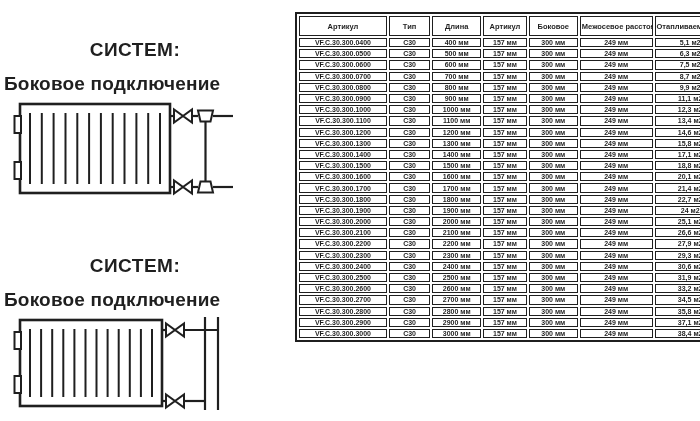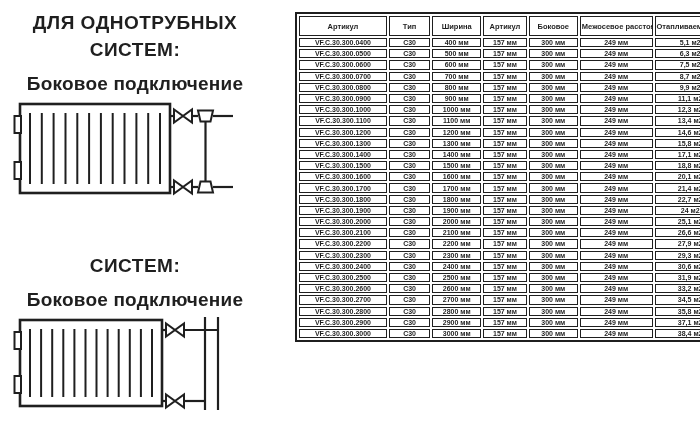--- a/index.html
+++ b/index.html
@@ -16,21 +16,21 @@
   }
 
   
   .left-panel{position:absolute;left:4px;top:0;width:262px;height:421px;}
   .section{position:absolute;left:0;width:100%;}
   .section-title{
     text-align:center;font-weight:800;font-size:19px;line-height:1.42;
     letter-spacing:.5px;color:var(--ink);
   }
   .section-subtitle{
-    text-align:center;font-weight:800;font-size:19px;letter-spacing:.2px;
+    text-align:left;font-weight:800;font-size:19px;letter-spacing:.2px;
     margin-top:9px;color:var(--ink);
   }
   .sec-1{top:10px;}
   .sec-2{top:226px;}
   .diagram{margin-top:5px;margin-left:8px;display:block;}
 
   
   .spec-table{
     position:absolute;left:295px;top:12px;width:485px;
     border-collapse:separate;border-spacing:2px;
@@ -48,21 +48,21 @@
   svg .ln{stroke:var(--ink);fill:none;}
   svg .shape{stroke:var(--ink);fill:#fff;}
 </style>
 </head>
 <body>
 
 <div class="left-panel">
 
   <div class="section sec-1">
     <div class="section-title">
-      <span>ДЛЯ ОДНОТРУБНЫХ</span><br>
+      <br>
       <span>СИСТЕМ:</span>
     </div>
     <div class="section-subtitle">Боковое подключение</div>
 
     <svg class="diagram" width="228" height="101" viewBox="0 0 228 101">
 
       <g>
         <rect class="shape" x="8" y="4" width="150" height="89" stroke-width="2.6"></rect>
         <g stroke="var(--ink)" stroke-width="2">
           <line x1="18" y1="13" x2="18" y2="84"></line>
@@ -163,21 +163,21 @@
       <col style="width:9.4%">
     <col style="width:10.6%">
       <col style="width:15.7%">
       <col style="width:15.4%">
       <col style="width:10.4%">
   </colgroup>
   <thead>
     <tr>
         <th>Артикул</th>
         <th>Тип</th>
-        <th>Ширина</th>
+        <th>Длина</th>
         <th>Артикул</th>
         <th>Боковое</th>
         <th>Межосевое расстояние</th>
         <th>Отапливаемая площадь</th>
         <th>Вес</th>
       </tr>
   </thead>
   <tbody>
       <tr>
         <td>VF.C.30.300.0400</td>

